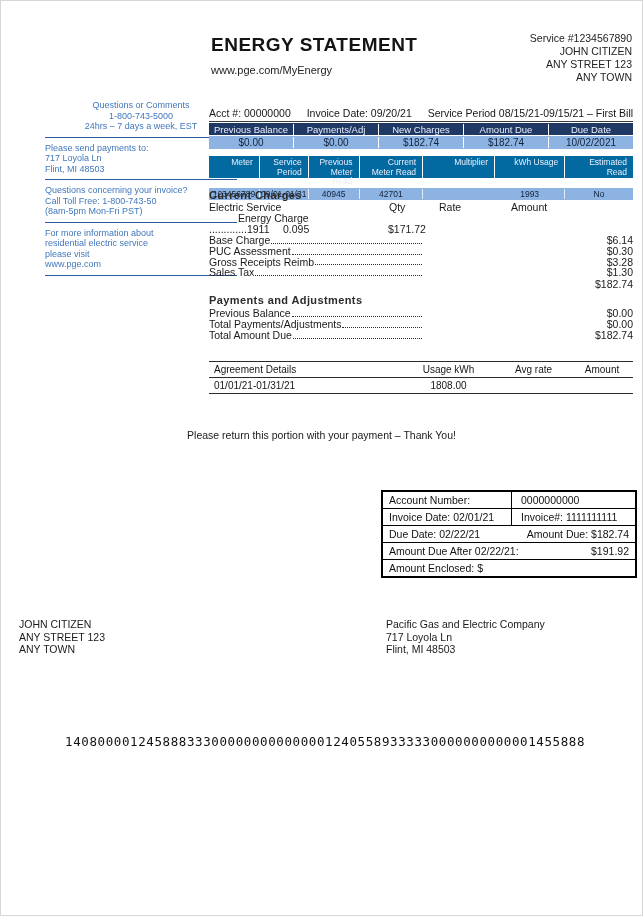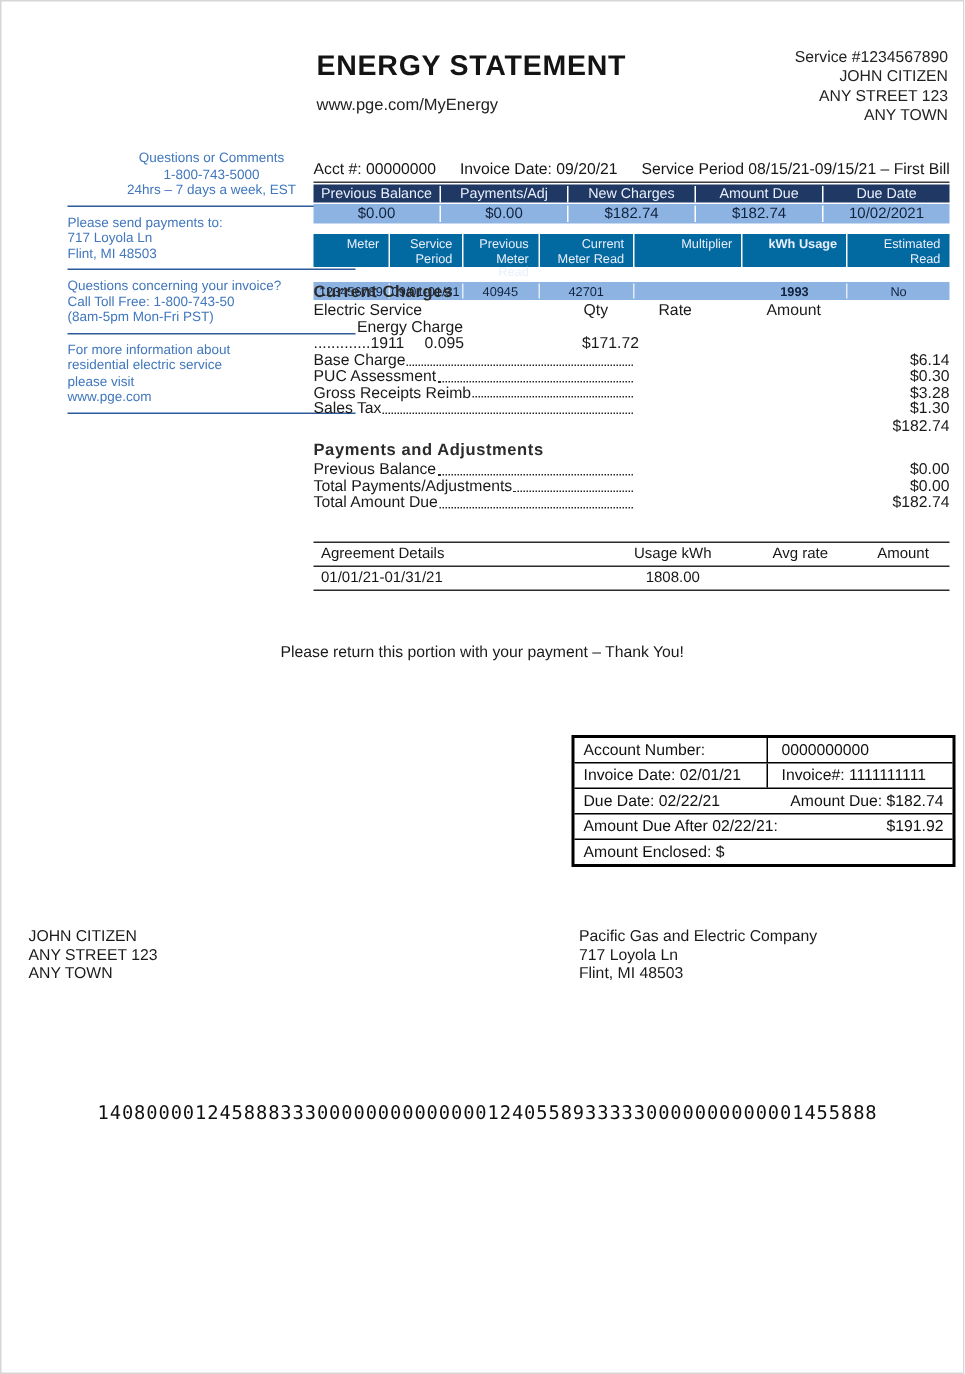--- a/index.html
+++ b/index.html
@@ -30,21 +30,21 @@
         text-align:center;margin-top:1px;}
 
   .t2{position:absolute;top:143px;left:0;right:0;}
   .t2 .hrow{display:flex;background:#0369a1;color:#e9effb;font-size:8.5px;line-height:9.5px;height:22px;text-align:right;}
   .t2 .hrow div{padding:2px 6px 0;box-sizing:border-box;border-right:1px solid #fff;}
   .t2 .hrow div:last-child{border-right:none;}
   .t2 .vrow{display:flex;background:#8DB3E2;color:#10213c;font-size:8.5px;height:12px;align-items:center;
         text-align:center;margin-top:10px;}
   .t2 .vrow div{box-sizing:border-box;border-right:1px solid rgba(255,255,255,.75);}
   .t2 .vrow div:last-child{border-right:none;}
-  .mc1{width:12%;}.mc2{width:11.5%;}.mc3{width:12%;}.mc4{width:15%;}.mc5{width:17%;}.mc6{width:16.5%;font-weight:bold;}.mc7{width:16%;}
+  .mc1{width:12%;}.mc2{width:11.5%;}.mc3{width:12%;}.mc4{width:15%;}.mc5{width:17%;}.mc6{width:16.5%;}.mc7{width:16%;}
 
   .charges{position:absolute;top:177px;left:0;right:0;font-size:10.5px;line-height:10.8px;color:#1a1a1a;}
   .sec-h{font-size:11px;font-weight:bold;letter-spacing:.4px;color:#2b2b2b;height:12px;}
   .esrow{position:relative;height:11px;}
   .esrow .p0{position:absolute;left:0;}
   .esrow .p1{position:absolute;left:180px;}
   .esrow .p2{position:absolute;left:230px;}
   .esrow .p3{position:absolute;left:302px;}
   .ec{margin-left:29px;height:11px;}
   .ed{position:relative;height:11px;}

